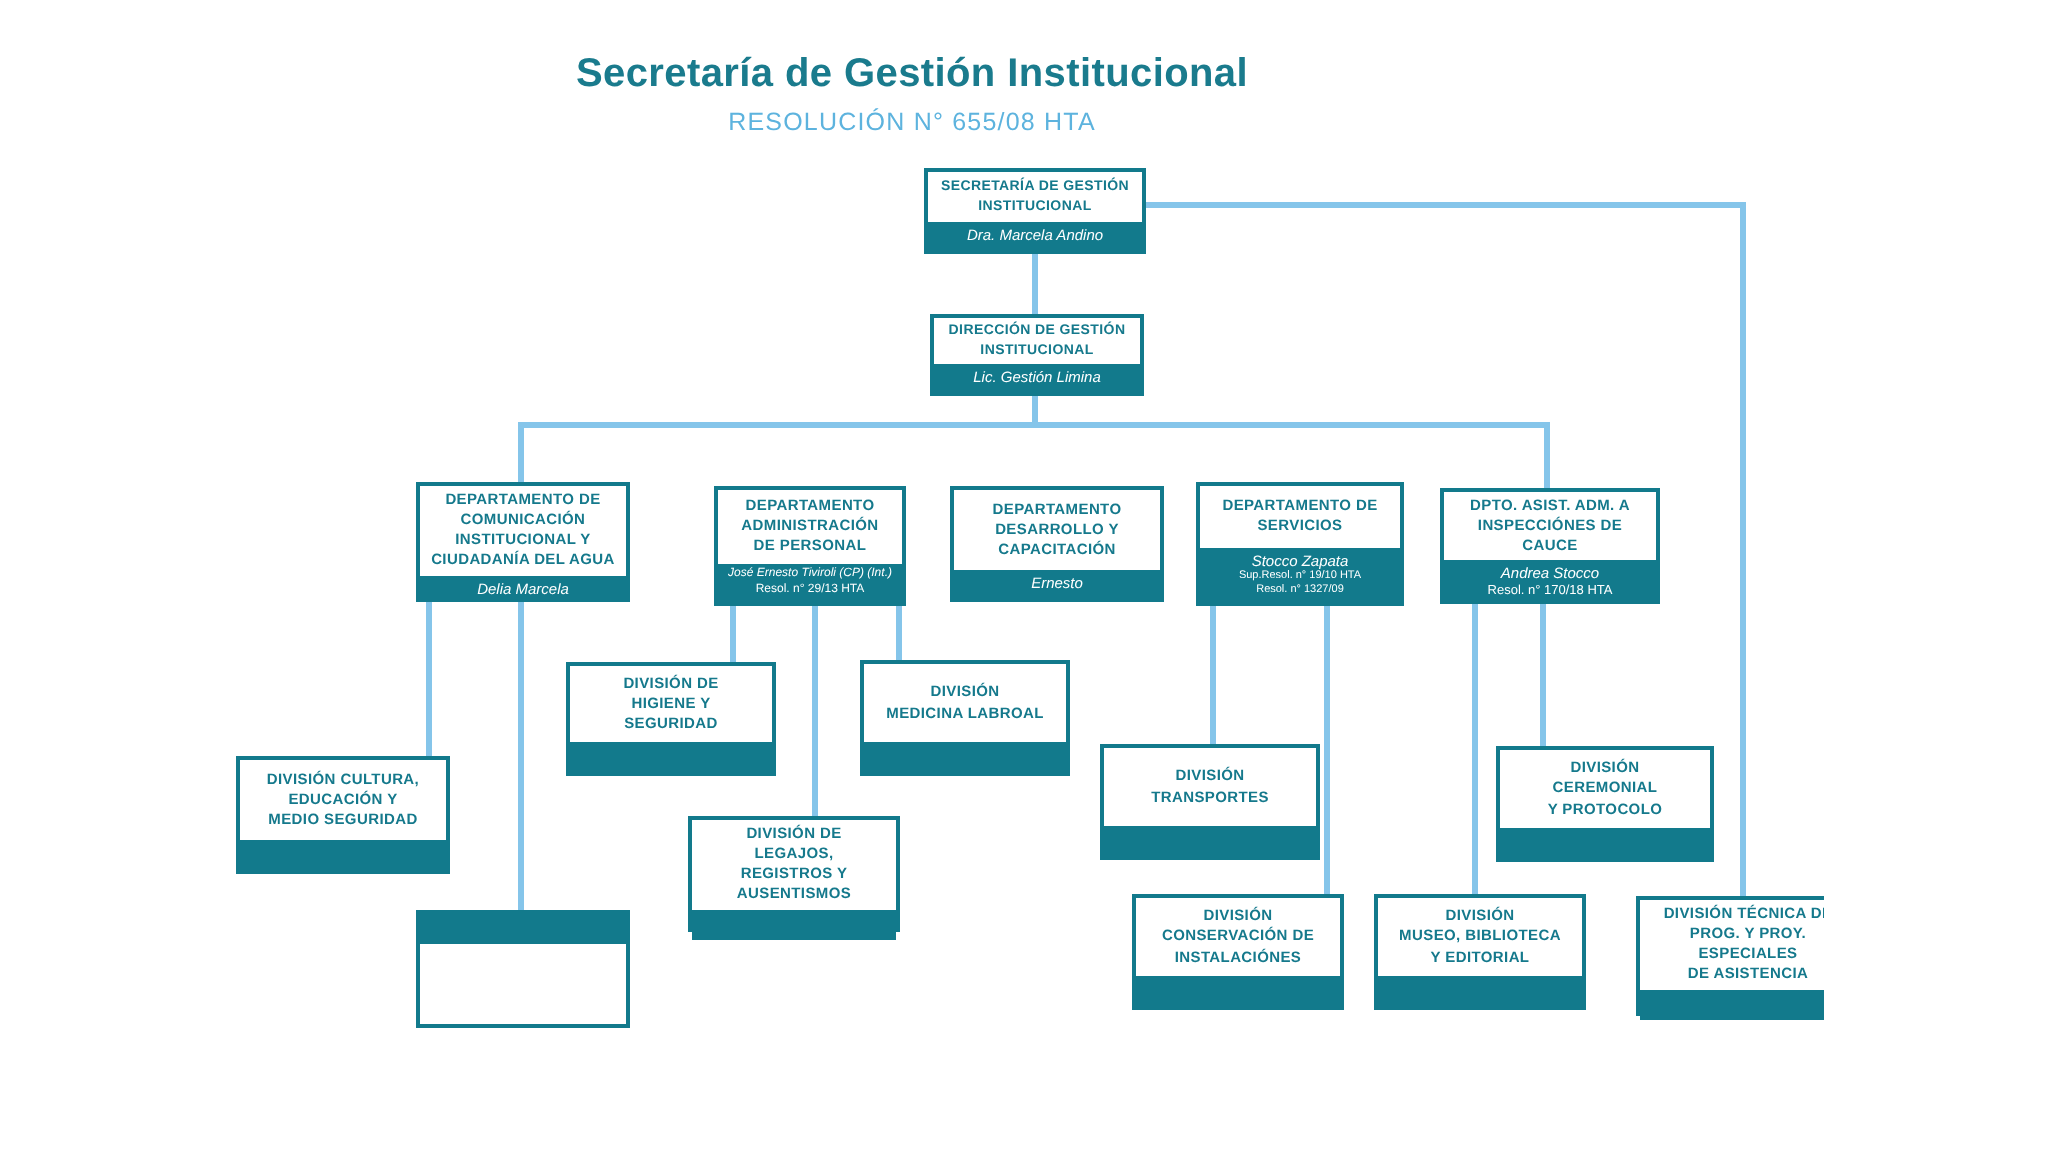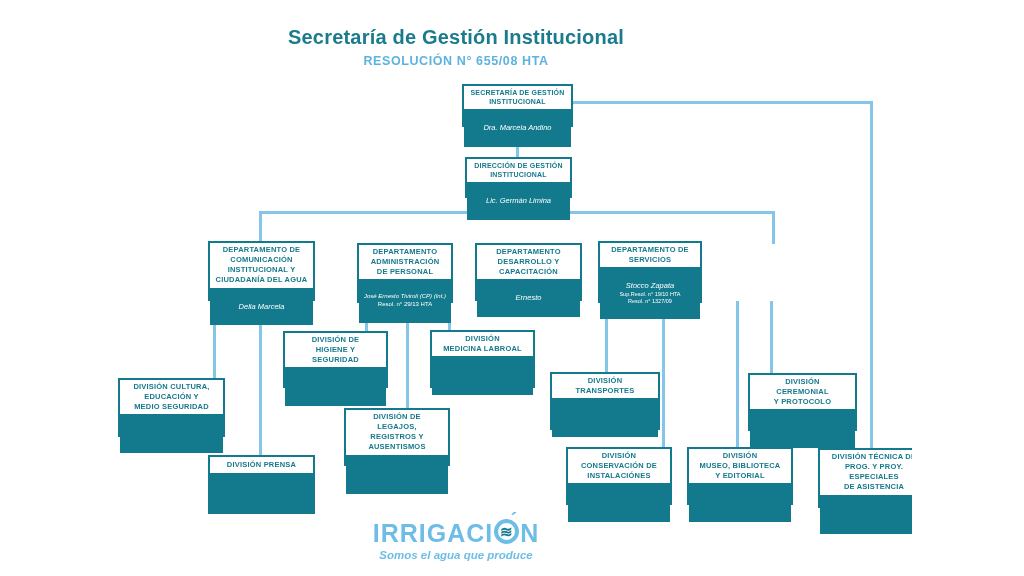--- a/index.html
+++ b/index.html
@@ -6,35 +6,35 @@
   .canvas{
     position:relative;width:912px;height:576px;background:#ffffff;overflow:hidden;
     font-family:"Liberation Sans", sans-serif;
   }
   .page-title{
     position:absolute;top:26px;left:0;width:100%;text-align:center;
     font-size:20px;font-weight:bold;color:#1a7b8d;letter-spacing:0.2px;
   }
   .page-subtitle{
     position:absolute;top:54px;left:0;width:100%;text-align:center;
-    font-size:12.5px;font-weight:bold;color:#5db3de;letter-spacing:0.6px;
+    font-size:12.5px;font-weight:normal;color:#5db3de;letter-spacing:0.6px;
   }
   .line{position:absolute;background:#85c5ea;z-index:1;}
   .node{
     position:absolute;border:2px solid #127a8c;background:#ffffff;
     display:flex;flex-direction:column;z-index:2;box-sizing:border-box;
   }
   .nt{
     flex:1;display:flex;align-items:center;justify-content:center;text-align:center;
     color:#15798c;font-weight:bold;font-size:7.5px;line-height:1.35;
     white-space:pre-line;padding:2px 3px;letter-spacing:0.2px;
   }
   .nb{
     background:#127a8c;color:#ffffff;text-align:center;
-    display:flex;flex-direction:column;justify-content:center;padding:14px 1px;
+    display:flex;flex-direction:column;justify-content:center;padding:2px 1px;
   }
   .nm{font-style:italic;font-size:7.5px;line-height:1.3;}
   .nd{font-size:5.5px;line-height:1.25;white-space:pre-line;}
   .node.division .nb{min-height:11px;}
   .footer{
     position:absolute;top:519px;left:0;width:100%;text-align:center;z-index:2;
   }
   .logo{
     color:#6ebde6;font-weight:bold;font-size:25px;letter-spacing:1px;line-height:1;
   }
@@ -85,21 +85,21 @@
 INSTITUCIONAL</div>
     <div class="nb">
       <div class="nm">Dra. Marcela Andino</div>
     </div>
   </div>
 
   <div class="node" style="left:465px;top:157px;width:107px;height:41px">
     <div class="nt" style="font-size:7px">DIRECCIÓN DE GESTIÓN
 INSTITUCIONAL</div>
     <div class="nb">
-      <div class="nm">Lic. Germán Limina</div>
+      <div class="nm">Lic. Gestión Limina</div>
     </div>
   </div>
 
   <div class="node" style="left:208px;top:241px;width:107px;height:60px">
     <div class="nt">DEPARTAMENTO DE
 COMUNICACIÓN
 INSTITUCIONAL Y
 CIUDADANÍA DEL AGUA</div>
     <div class="nb">
       <div class="nm">Delia Marcela</div>
@@ -128,30 +128,37 @@
   <div class="node" style="left:598px;top:241px;width:104px;height:62px">
     <div class="nt">DEPARTAMENTO DE
 SERVICIOS</div>
     <div class="nb">
       <div class="nm">Stocco Zapata</div>
       <div class="nd">Sup.Resol. n° 19/10 HTA
 Resol. n° 1327/09</div>
     </div>
   </div>
 
+  <div class="node" style="left:720px;top:244px;width:110px;height:58px">
+    <div class="nt">DPTO. ASIST. ADM. A
+INSPECCIÓNES DE CAUCE</div>
+    <div class="nb">
+      <div class="nm">Andrea Stocco</div>
+      <div class="nd" style="font-size:6.5px">Resol. n° 170/18 HTA</div>
+    </div>
+  </div>
 
   <div class="node division" style="left:118px;top:378px;width:107px;height:59px">
     <div class="nt">DIVISIÓN CULTURA,
 EDUCACIÓN Y
 MEDIO SEGURIDAD</div>
     <div class="nb"></div>
   </div>
 
   <div class="node division" style="left:208px;top:455px;width:107px;height:59px">
-    <div class="nt">DIVISIÓN PRENSA</div>
     <div class="nb"></div>
   </div>
 
   <div class="node division" style="left:283px;top:331px;width:105px;height:57px">
     <div class="nt">DIVISIÓN DE
 HIGIENE Y
 SEGURIDAD</div>
     <div class="nb"></div>
   </div>
 
@@ -196,18 +203,14 @@
     <div class="nb"></div>
   </div>
 
   <div class="node division" style="left:818px;top:448px;width:112px;height:60px">
     <div class="nt">DIVISIÓN TÉCNICA DE
 PROG. Y PROY. ESPECIALES
 DE ASISTENCIA</div>
     <div class="nb"></div>
   </div>
 
-  <div class="footer">
-    <div class="logo"><span>IRRIGACI</span><span class="logo-o"><span class="logo-accent">´</span><span class="logo-waves">≋</span></span><span>N</span></div>
-    <div class="tagline">Somos el agua que produce</div>
-  </div>
 
 </div>
 
 </body></html>

